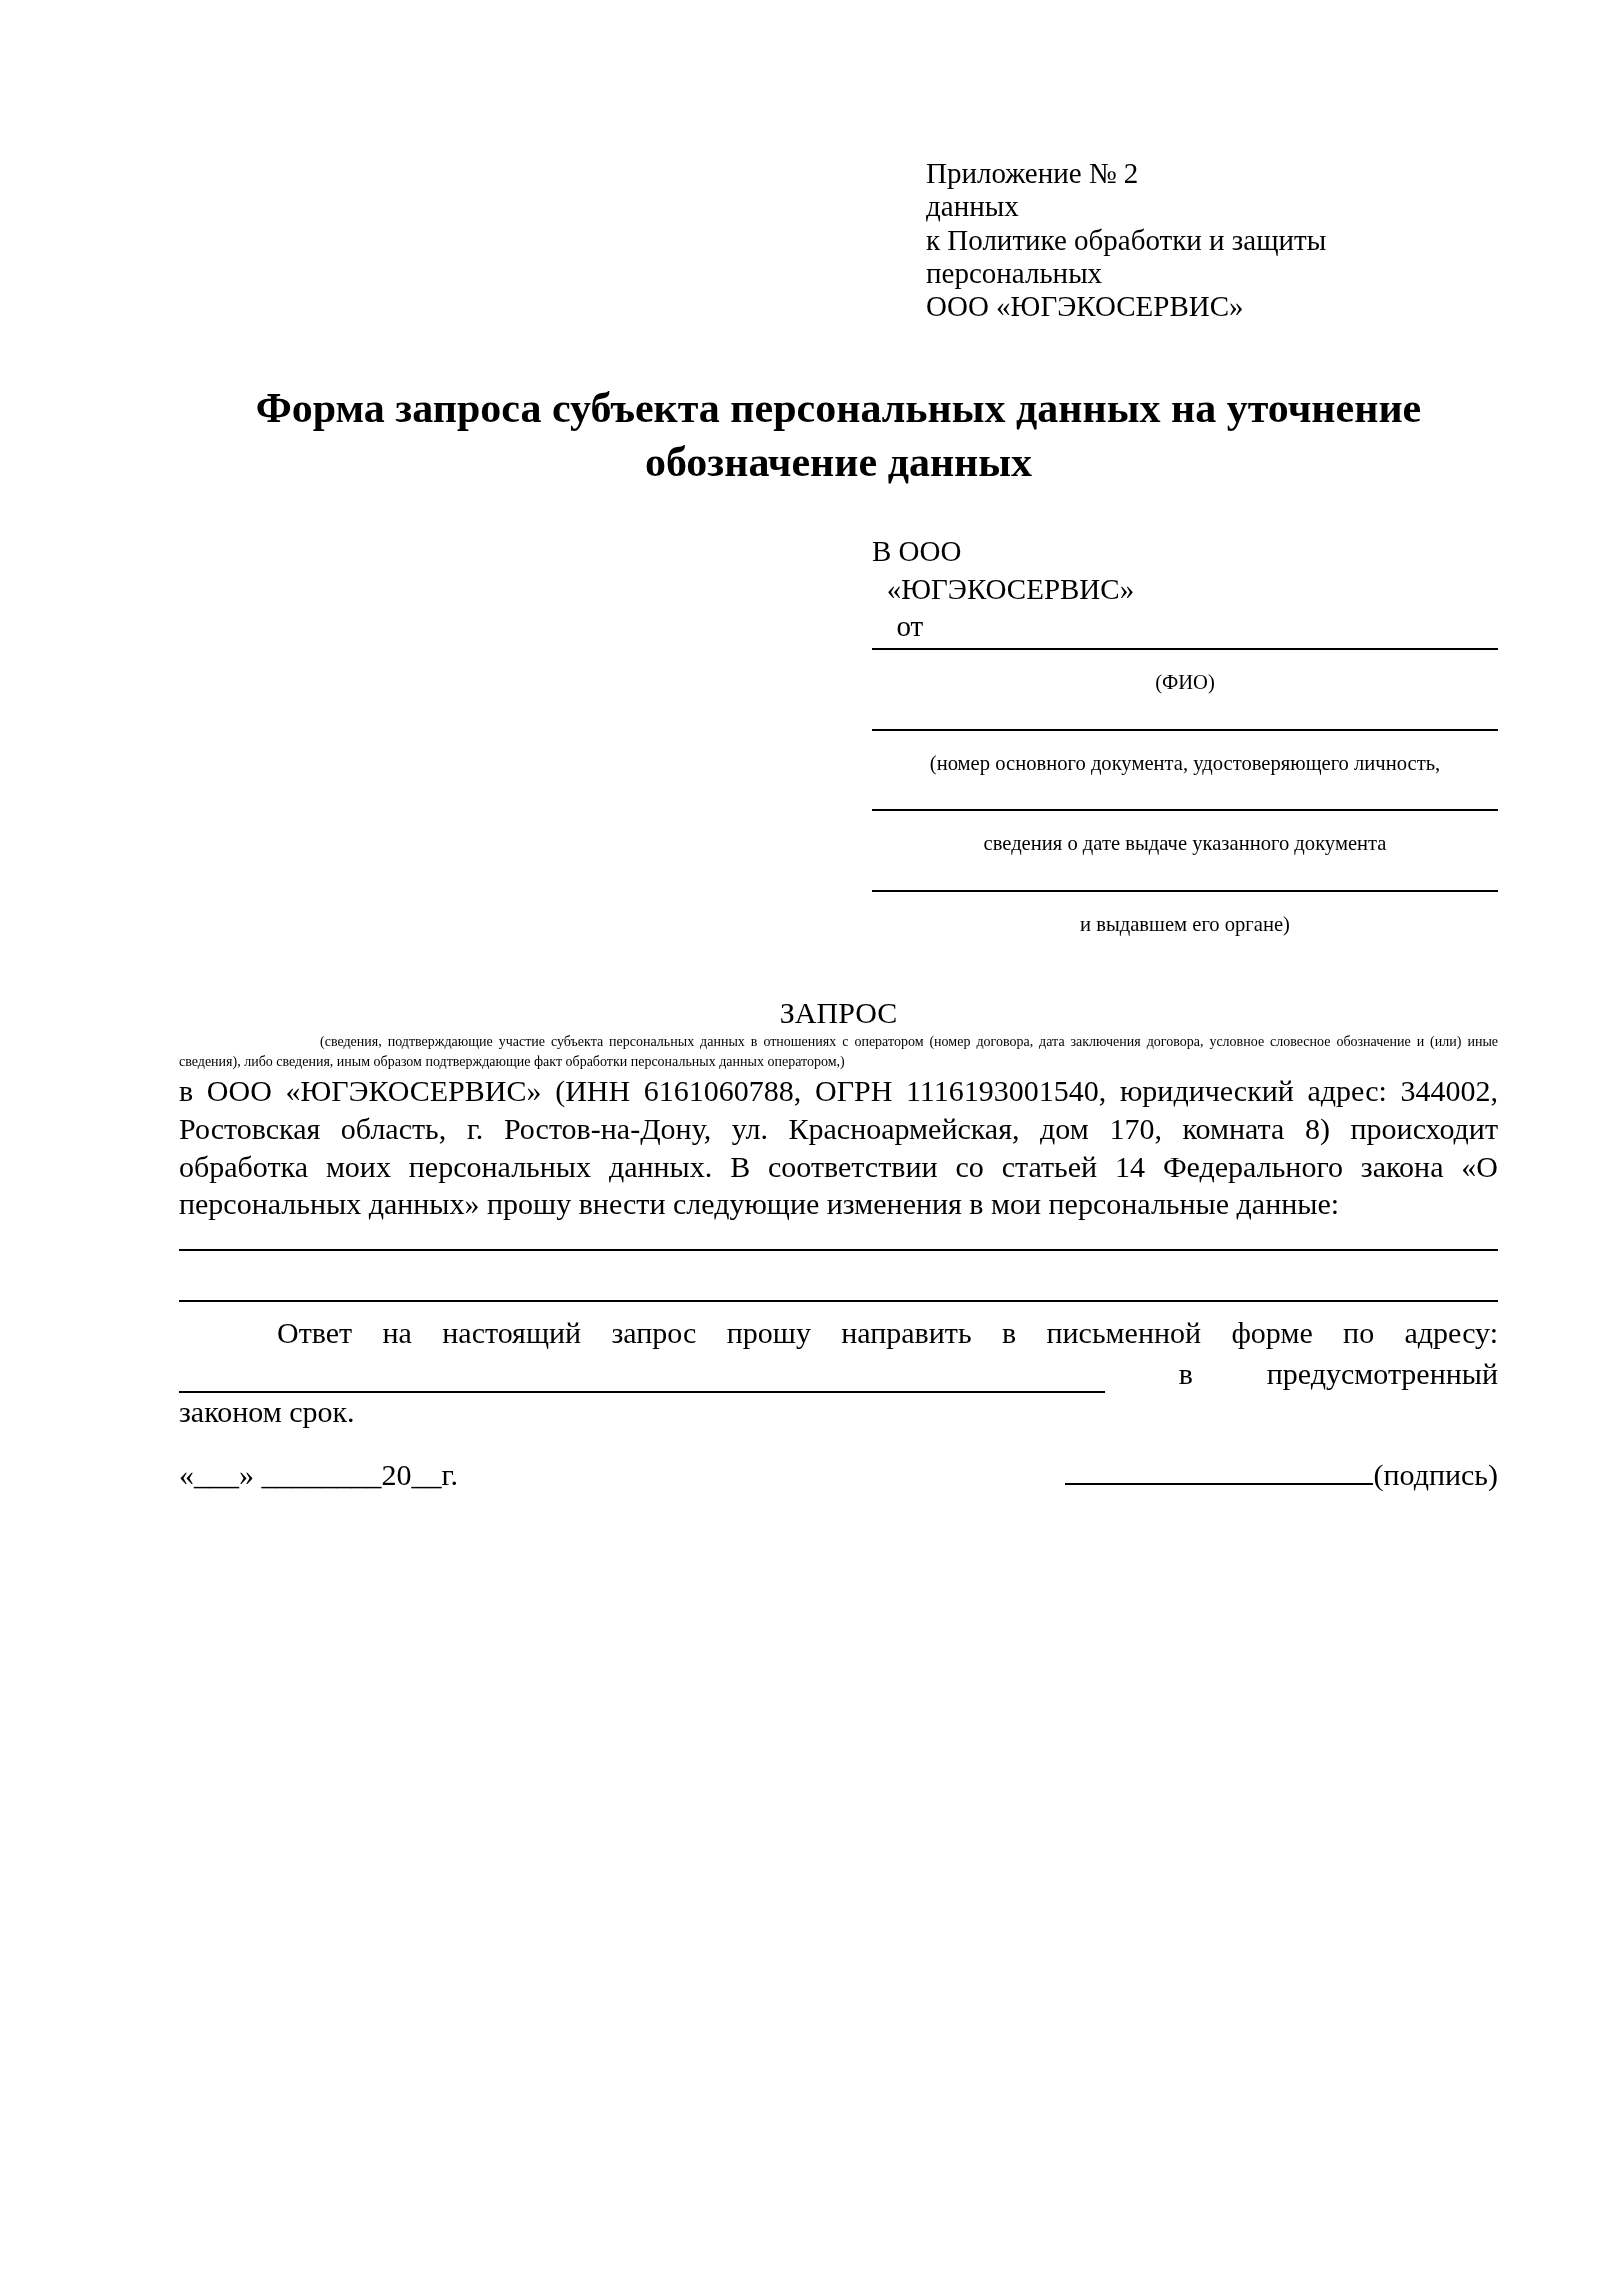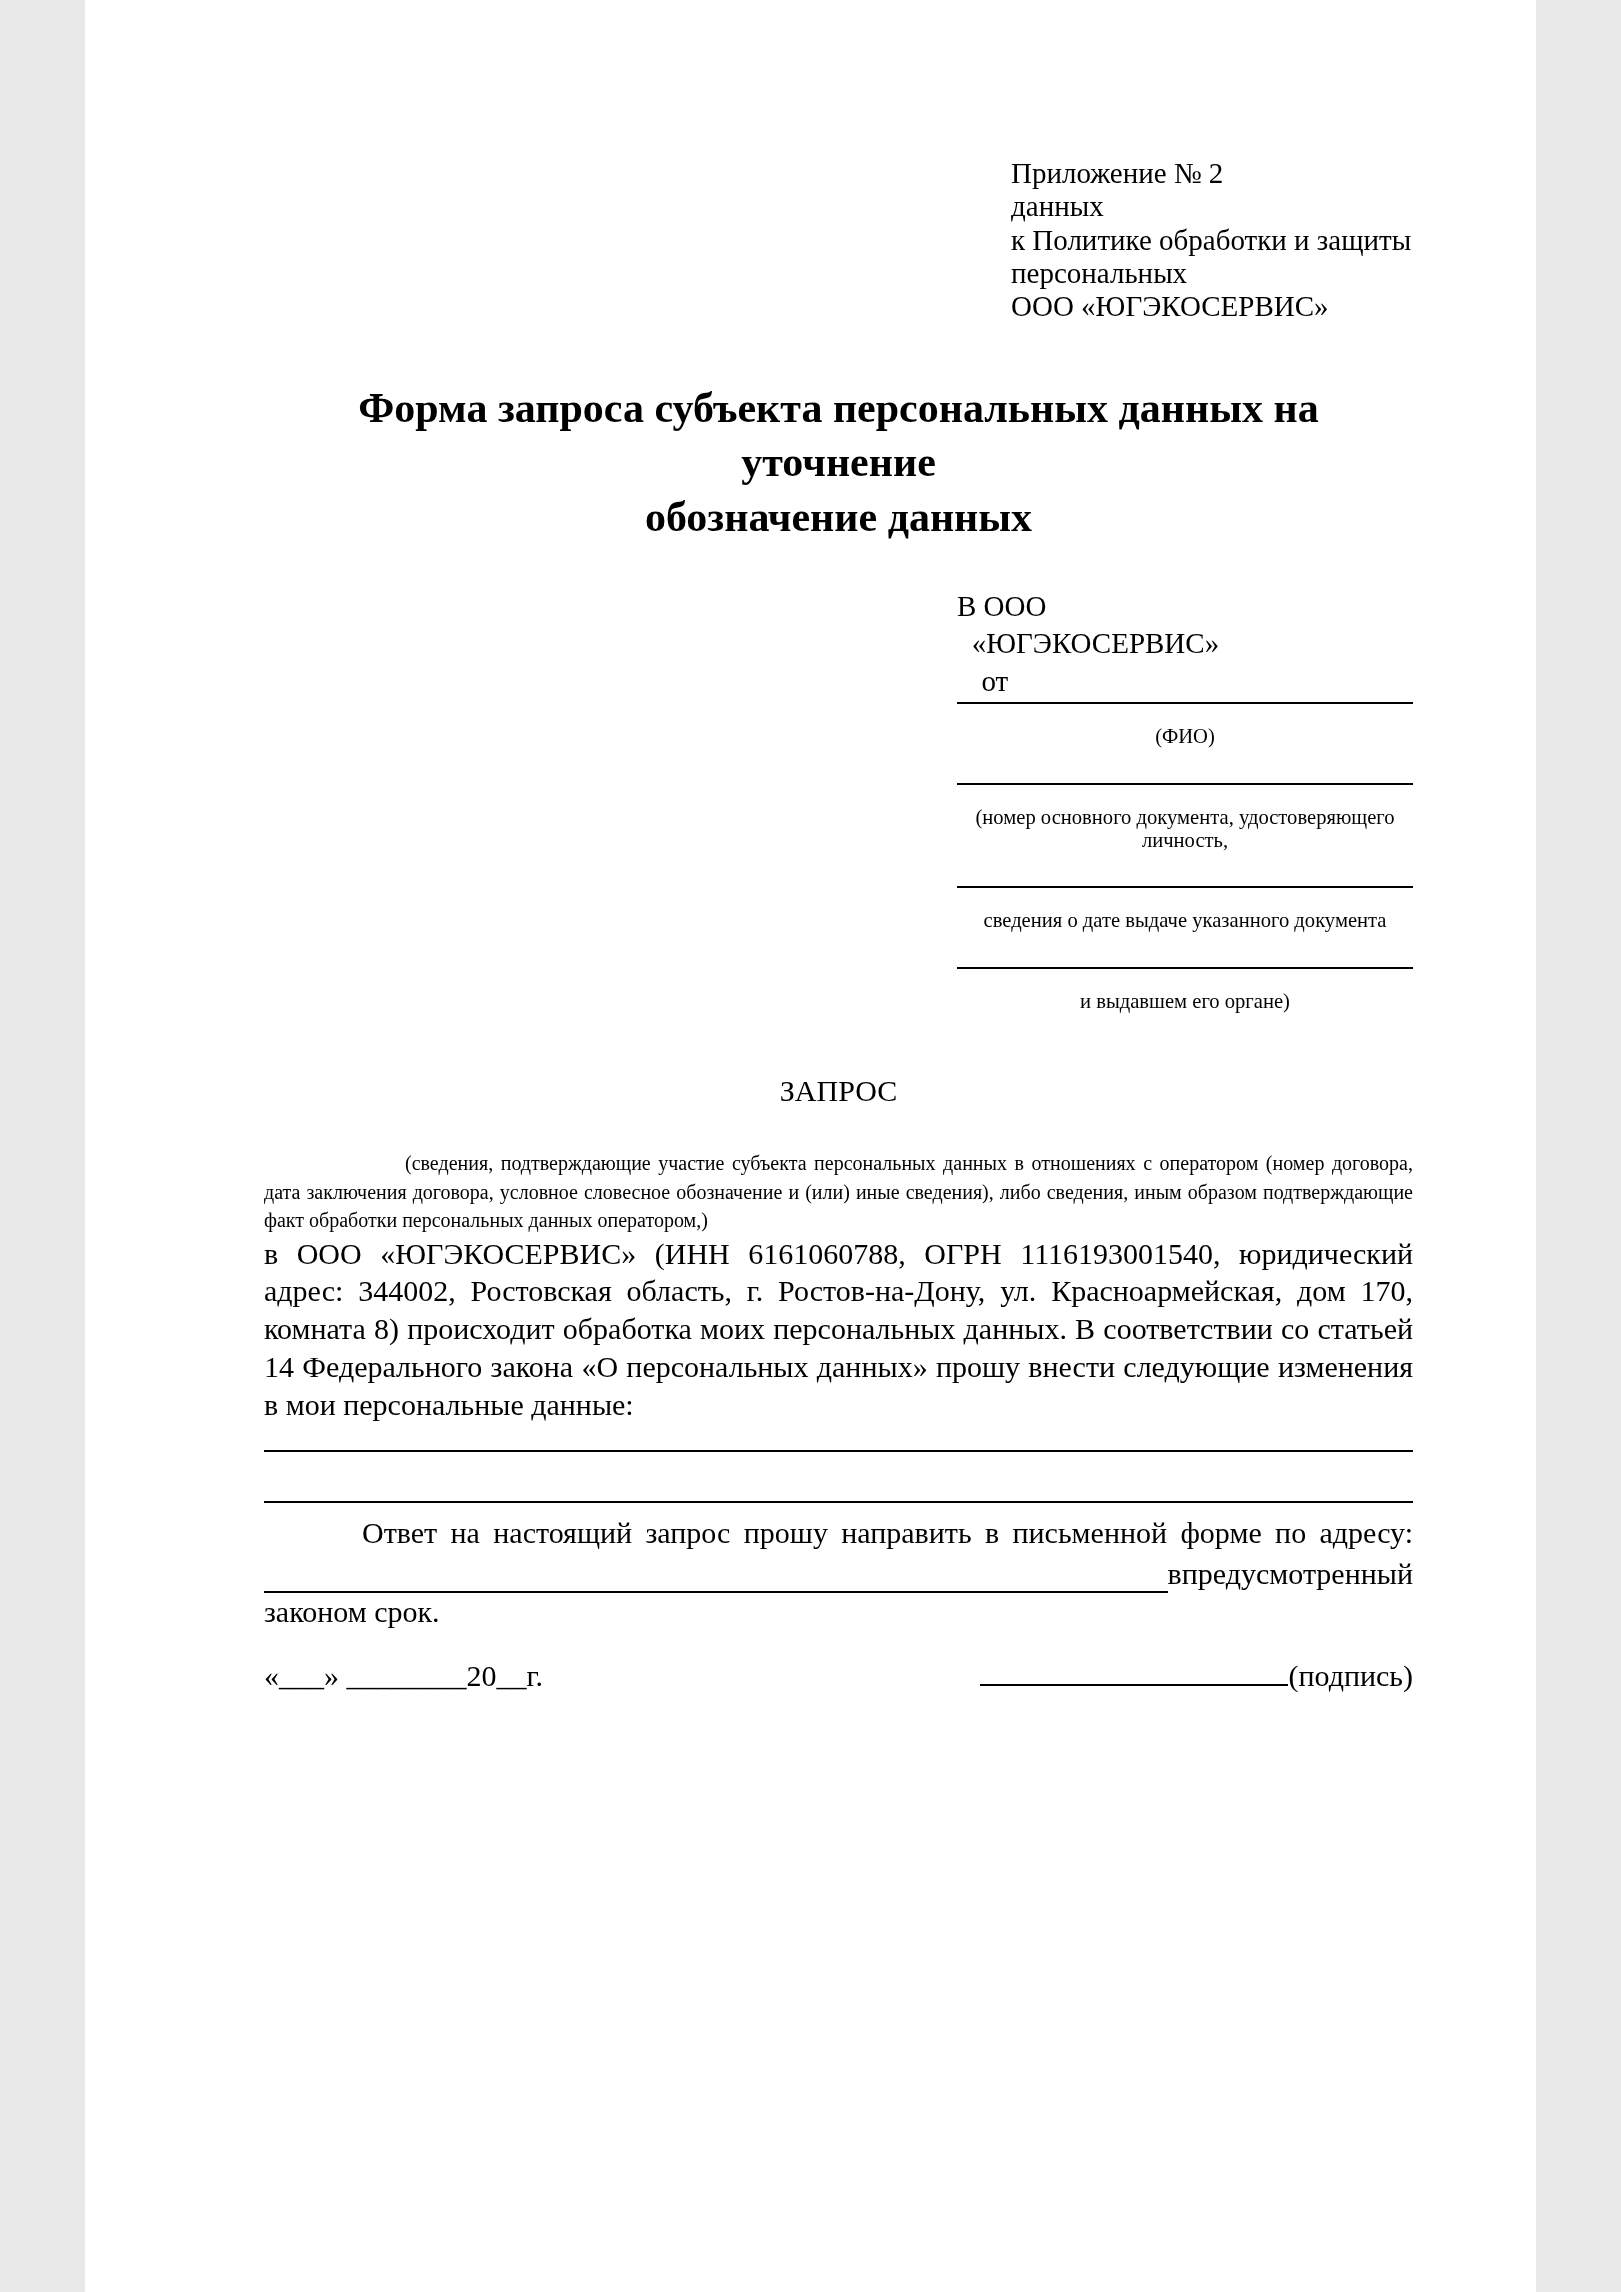--- a/index.html
+++ b/index.html
@@ -1,19 +1,19 @@
 <!DOCTYPE html>
 <html><head>
 <meta charset="utf-8">
 <style>
   * { margin: 0; padding: 0; box-sizing: border-box; }
   html, body { background: #e8e8e8; }
   .page {
     position: relative;
-    width: 1451px;
+    width: 1621px;
     height: 2293px;
     margin: 0 auto;
     background: #ffffff;
     color: #000000;
     font-family: "Liberation Serif", "DejaVu Serif", serif;
     font-size: 30px;
     line-height: 1.26;
     padding: 157px 123px 0 179px;
   }
 
@@ -66,25 +66,24 @@
     align-items: flex-end;
     padding-left: 98px;
   }
   .intro-row .prefix { white-space: nowrap; padding-right: 13.7px; }
   .fill-rest {
     flex: 1;
     border-bottom: 2.9px solid #000;
     height: 33px;
   }
   .intro-caption {
-    font-size: 20px;
+    font-size: 14px;
     line-height: 1.42;
     text-align: justify;
     text-indent: 141px;
-    margin-top: 40px;
   }
   .body-par {
     text-align: justify;
   }
 
   
   .blank-line { border-bottom: 2.9px solid #000; }
   .blank-line.b1 { height: 28px; }
   .blank-line.b2 { height: 51px; }
 

